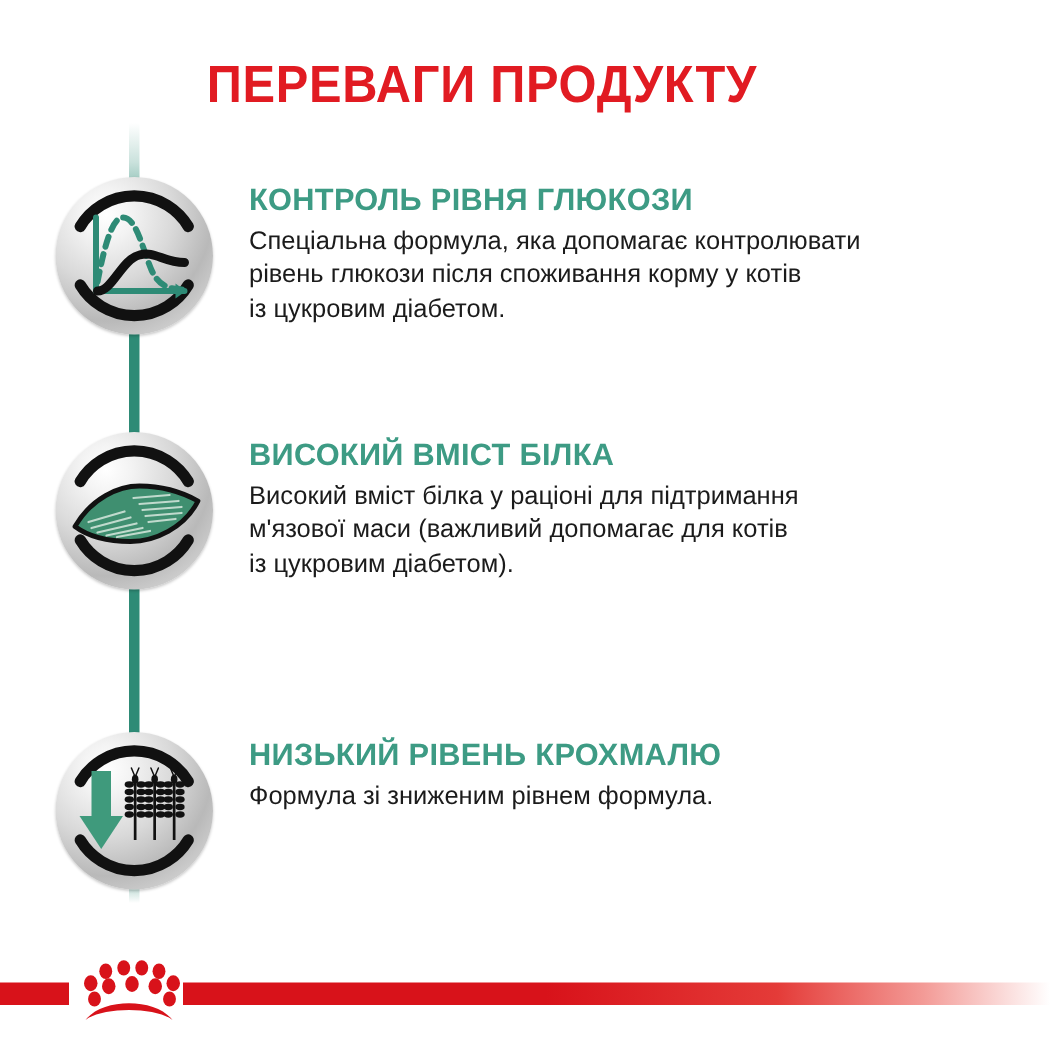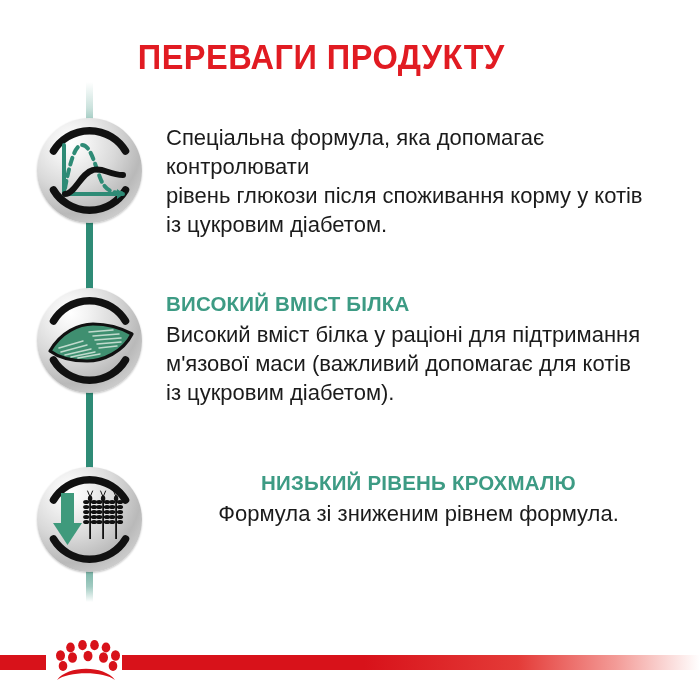--- a/index.html
+++ b/index.html
@@ -69,21 +69,21 @@
     width: 700px;
   }
   .feature {
     position: absolute;
     left: 0;
     width: 700px;
     height: 140px;
   }
   .feature.f1 { top: 118px; }
   .feature.f2 { top: 288px; padding-left: 41px; }
-  .feature.f3 { top: 467px; text-align: center; }
+  .feature.f3 { top: 488px; }
 
   
   .badge {
     position: absolute;
     left: 37px;
     top: 0;
     width: 105px;
     height: 105px;
     border-radius: 50%;
     background:
@@ -108,21 +108,21 @@
     color: #3d9b84;
     font-size: 20.5px;
     font-weight: bold;
     letter-spacing: 0.2px;
     line-height: 1.12;
     margin: 0 0 4px 0;
     white-space: nowrap;
   }
   .body {
     color: #1b1b1b;
-    font-size: 22px;
+    font-size: 17px;
     line-height: 1.32;
     margin: 0;
     white-space: pre-line;
   }
 
   
   .footer {
     position: absolute;
     left: 0;
     bottom: 0;
@@ -183,20 +183,21 @@
             <path d="M 27 27 L 27 76 L 86 76" fill="none" stroke="#2e8b76" stroke-width="4" stroke-linecap="round" stroke-linejoin="round"></path>
             <path d="M 80 71 L 87 76 L 80 81 Z" fill="#2e8b76"></path>
 
             <path d="M 28 70 C 33 44 38 27 45 27 C 54 27 58 48 64 62 C 69 73 76 75 86 75" fill="none" stroke="#2e8b76" stroke-width="4" stroke-linecap="round" stroke-dasharray="7 5"></path>
 
             <path d="M 28 76 C 38 76 44 55 56 52 C 66 49 72 57 86 57" fill="none" stroke="#111111" stroke-width="6" stroke-linecap="round"></path>
           </svg>
         </div>
       </div>
       <div class="copy">
+        <h2 class="head">КОНТРОЛЬ РІВНЯ ГЛЮКОЗИ</h2>
         <p class="body">Спеціальна формула, яка допомагає контролювати
 рівень глюкози після споживання корму у котів
 із цукровим діабетом.</p>
       </div>
     </div>
 
     <div class="feature f2">
       <div class="badge">
         <div class="art">
           <svg viewBox="0 0 105 105" xmlns="http://www.w3.org/2000/svg">

